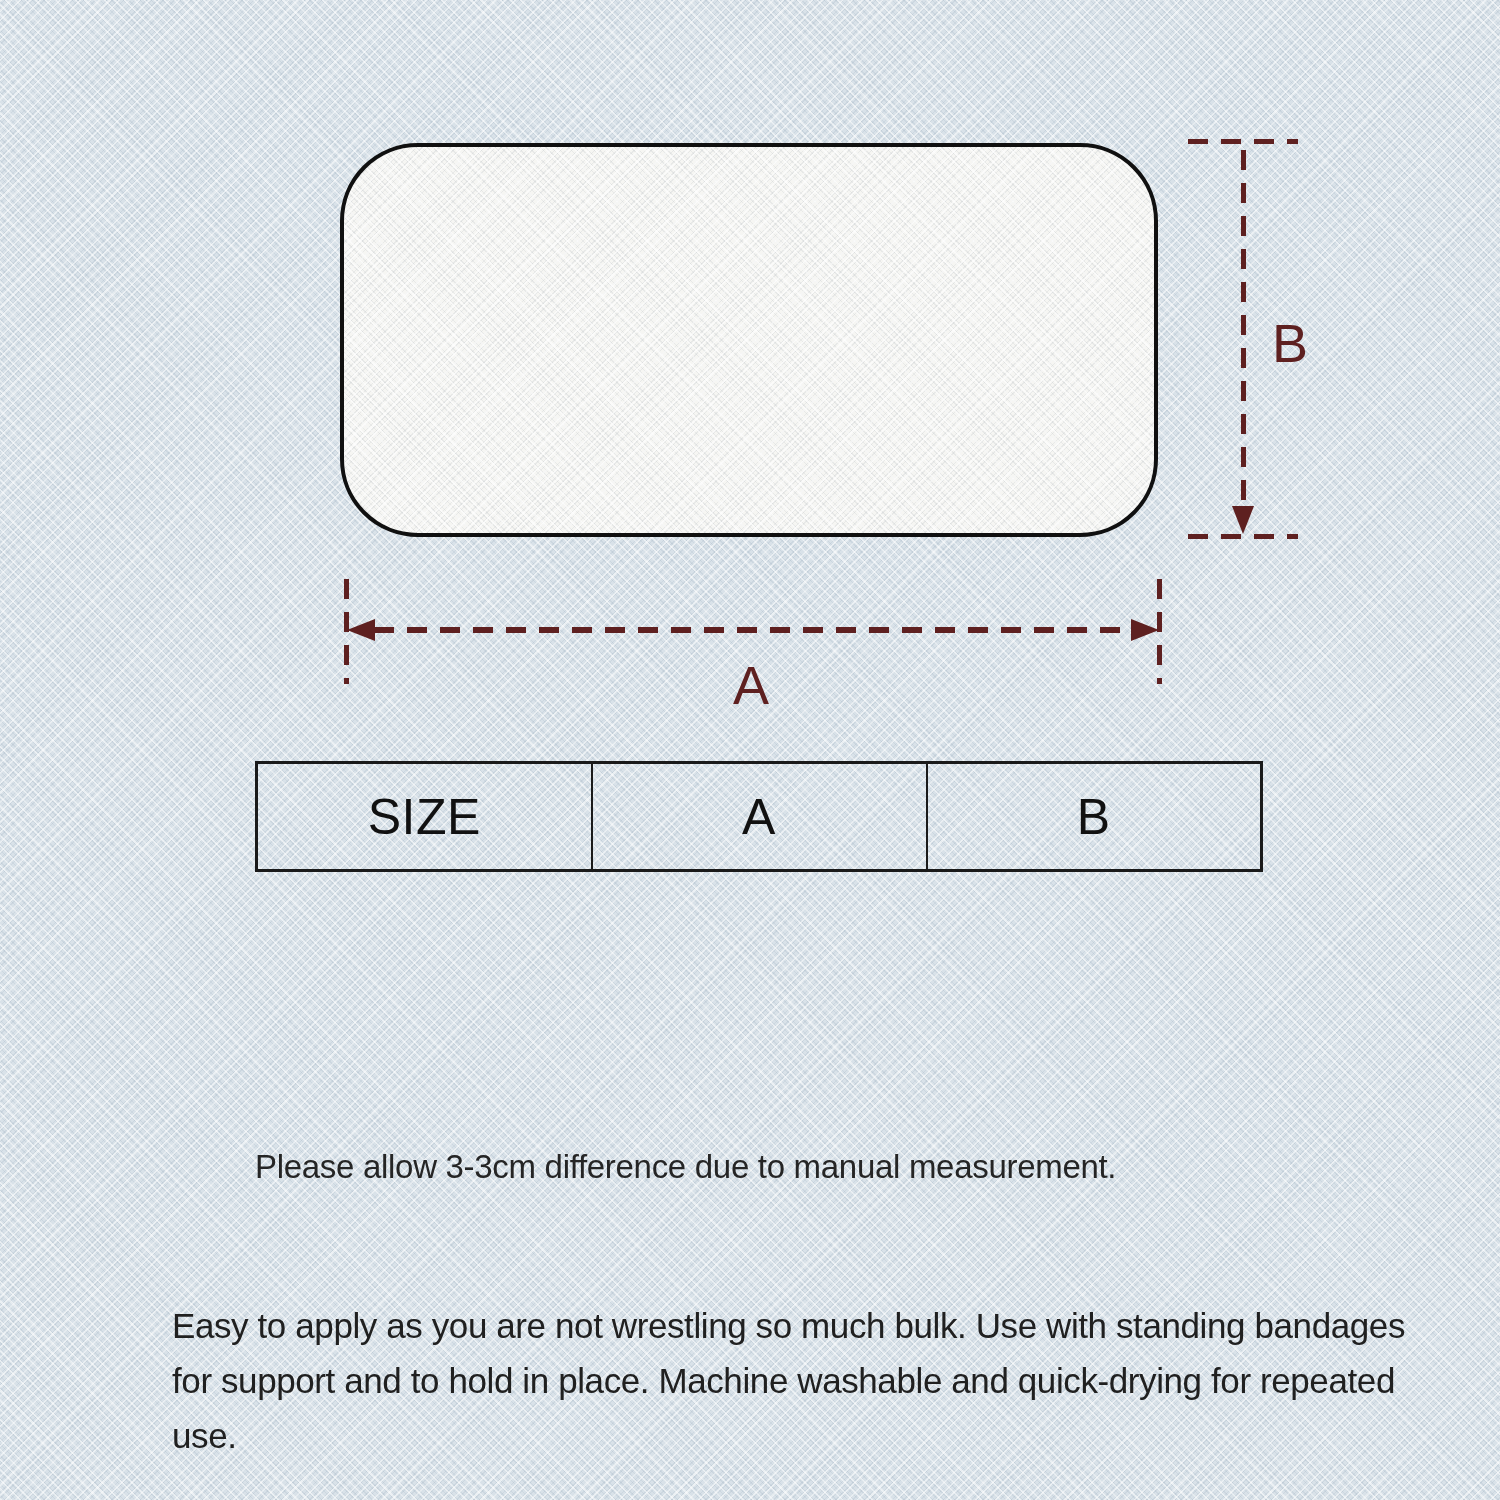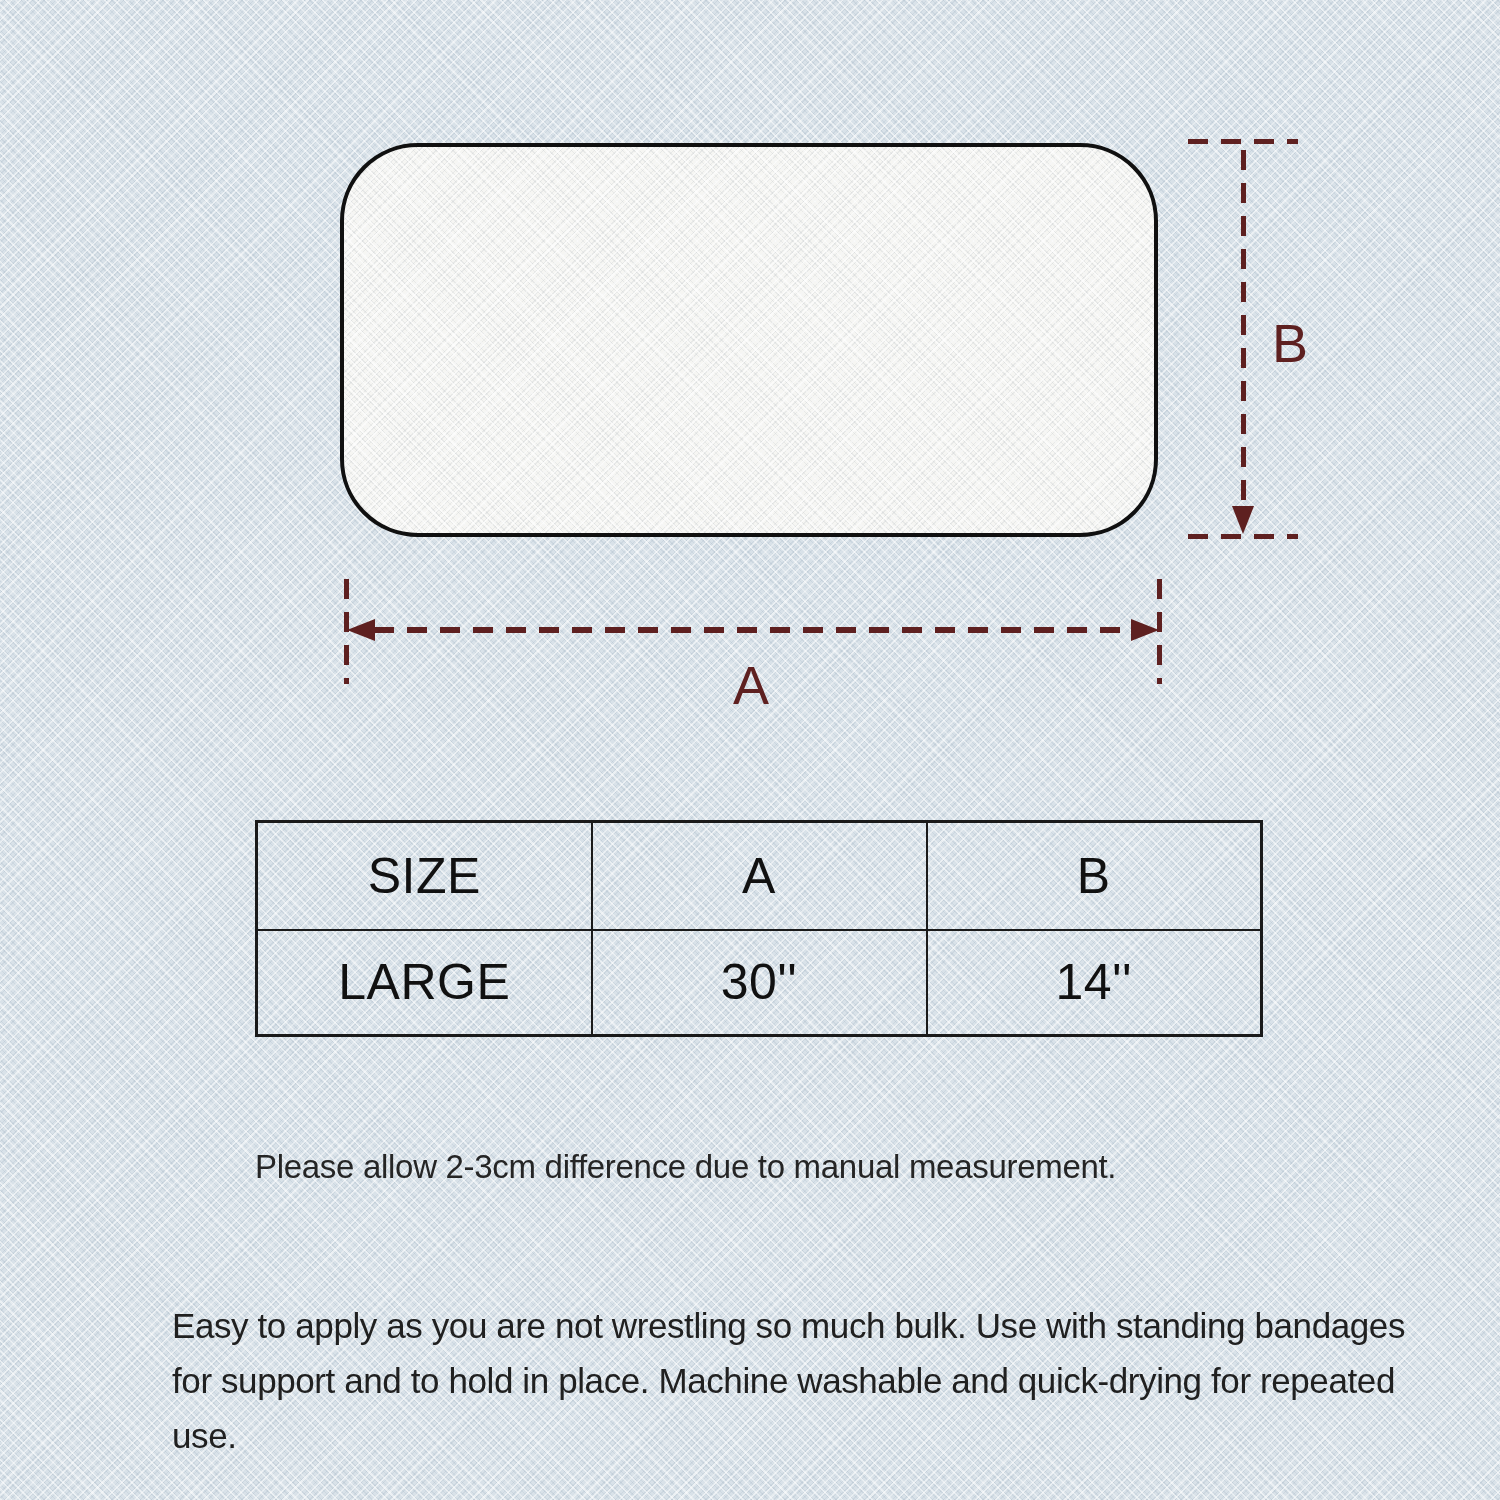--- a/index.html
+++ b/index.html
@@ -31,21 +31,21 @@
   .dash-h{height:5px;background:repeating-linear-gradient(90deg,#5e2020 0 20px,rgba(0,0,0,0) 20px 33px);}
   .dash-v{width:5px;background:repeating-linear-gradient(180deg,#5e2020 0 20px,rgba(0,0,0,0) 20px 33px);}
   .arrow{width:0;height:0;}
   .arrow-down{border-left:11px solid transparent;border-right:11px solid transparent;border-top:28px solid #5e2020;}
   .arrow-left{border-top:11px solid transparent;border-bottom:11px solid transparent;border-right:28px solid #5e2020;}
   .arrow-right{border-top:11px solid transparent;border-bottom:11px solid transparent;border-left:28px solid #5e2020;}
   .dim-label{color:#5e2020;font-size:54px;line-height:1;}
 
   
   .size-table{
-    left:255px;top:820px;width:1008px;
+    left:255px;top:761px;width:1008px;
     border-collapse:collapse;table-layout:fixed;
   }
   .size-table th,.size-table td{
     border:2px solid #1a1a1a;
     text-align:center;vertical-align:middle;
     font-size:50px;font-weight:normal;color:#111;
     letter-spacing:0.5px;
   }
   .size-table{border:3px solid #1a1a1a;}
   .row-header{height:108px;}
@@ -81,23 +81,18 @@
 
 <table class="abs size-table">
   <thead>
     <tr class="row-header">
       <th>SIZE</th>
       <th>A</th>
       <th>B</th>
     </tr>
   </thead>
   <tbody>
-    <tr class="row-large">
-      <td>LARGE</td>
-      <td>30''</td>
-      <td>14''</td>
-    </tr>
   </tbody>
 </table>
 
-<div class="abs note-text">Please allow 2-3cm difference due to manual measurement.</div>
+<div class="abs note-text">Please allow 3-3cm difference due to manual measurement.</div>
 
 <div class="abs desc-text">Easy to apply as you are not wrestling so much bulk. Use with standing bandages for support and to hold in place. Machine washable and quick-drying for repeated use.</div>
 
 </body></html>

